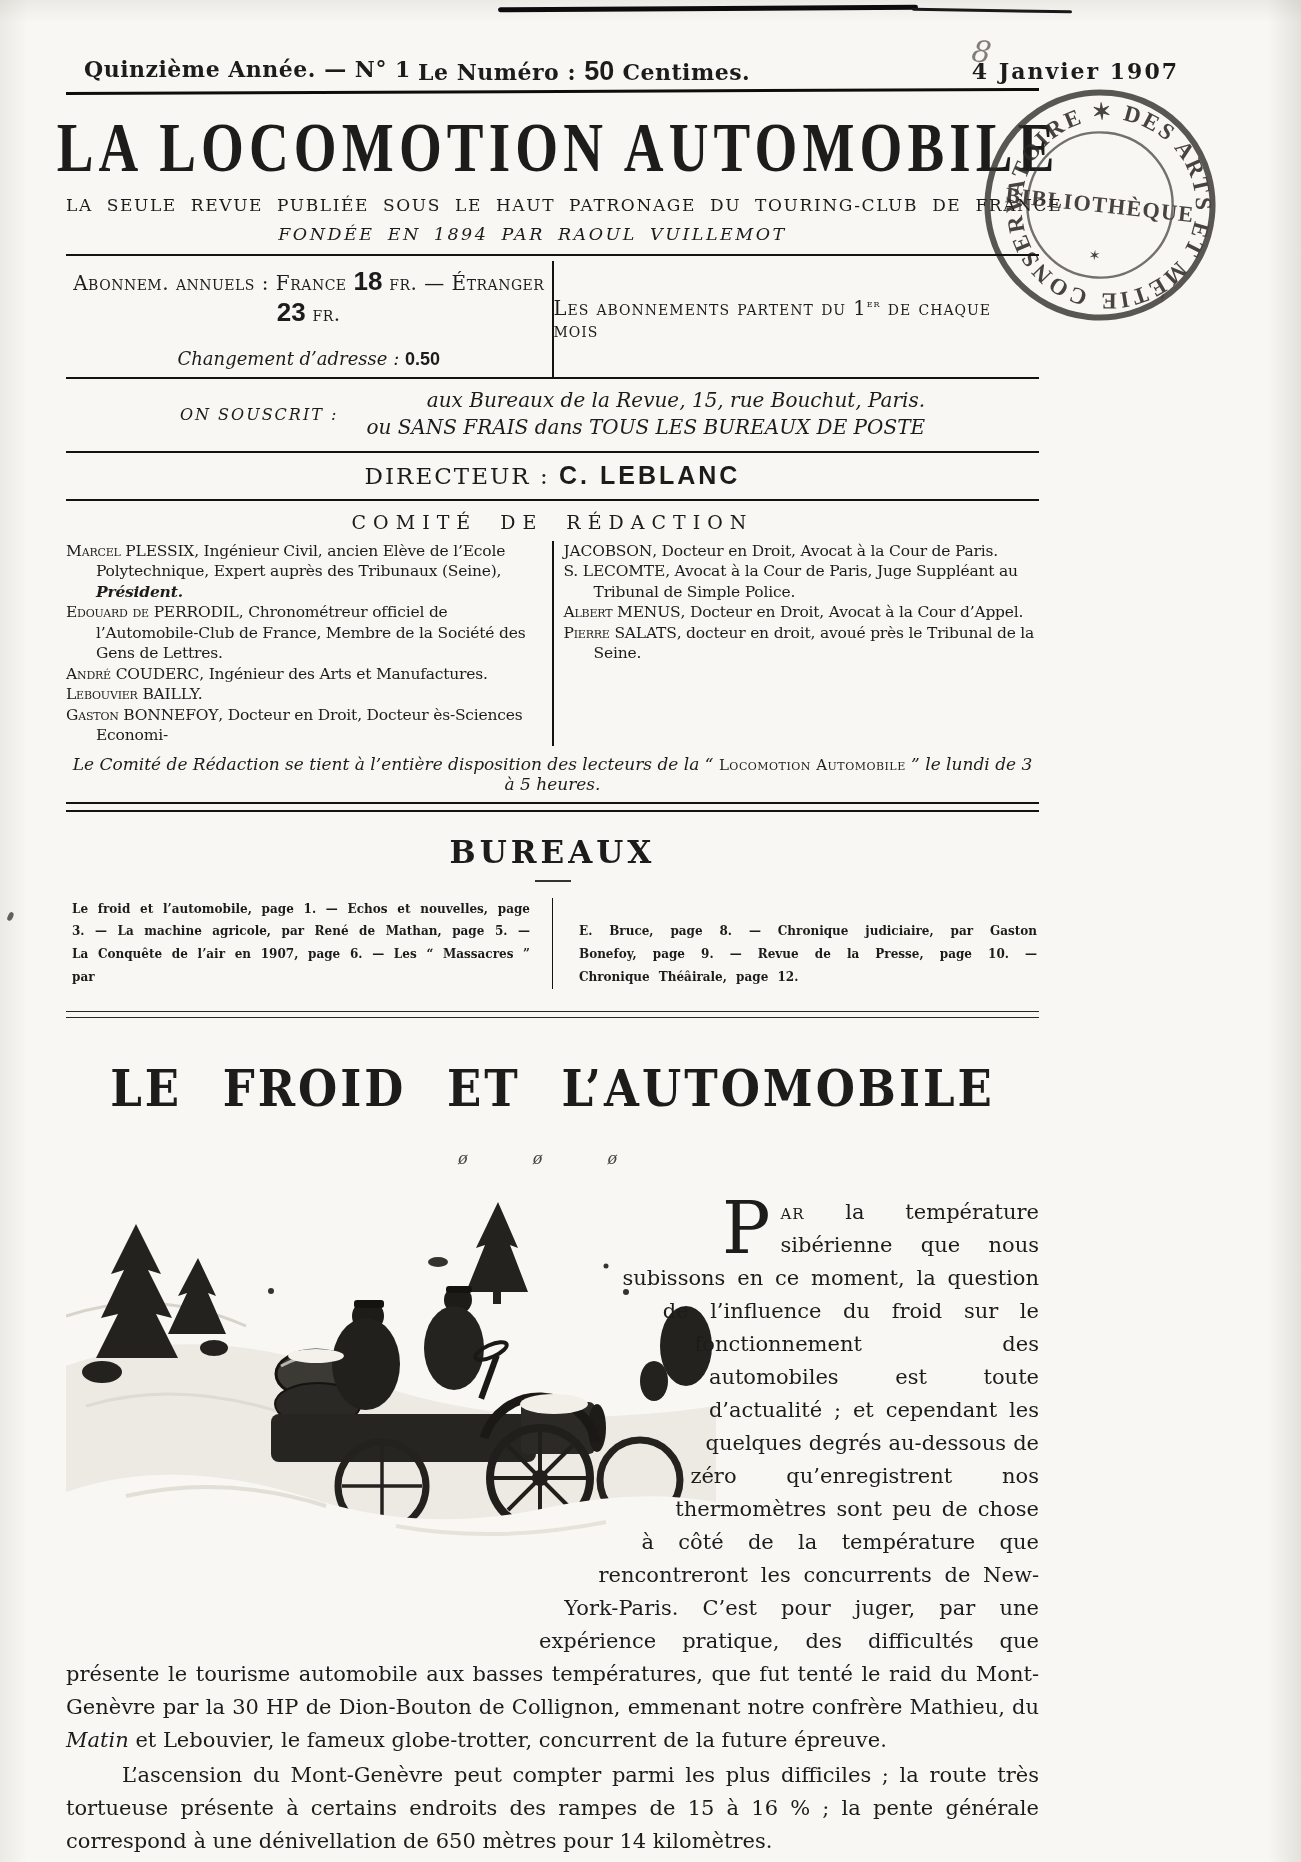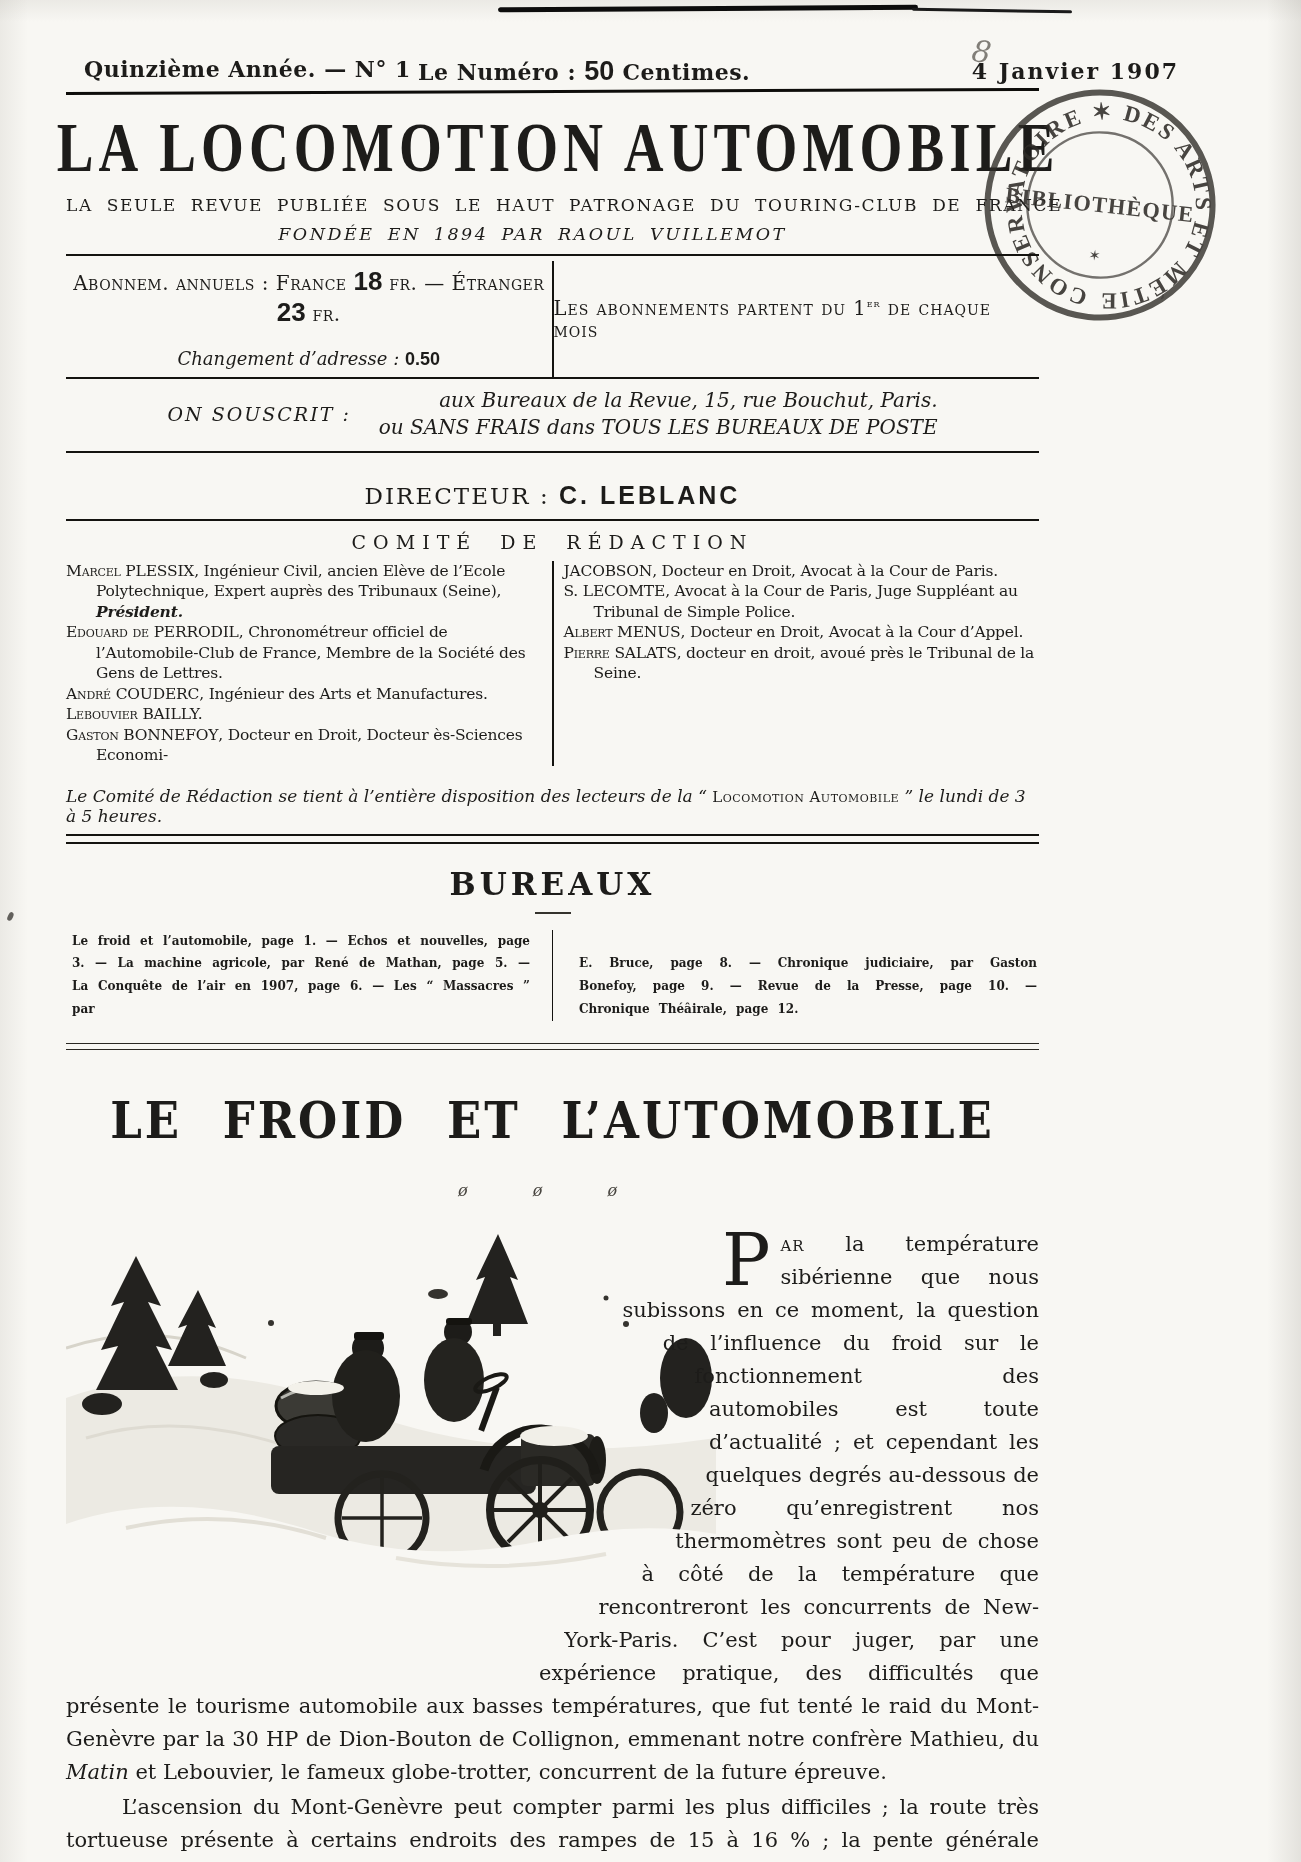--- a/index.html
+++ b/index.html
@@ -56,38 +56,38 @@
   .subrow .right{width:50%;display:flex;align-items:center;justify-content:center;}
   .abo-line1{font-size:20px;font-variant:small-caps;letter-spacing:.5px;}
   .abo-line1 b{font-family:"Liberation Sans",sans-serif;font-size:26px;font-variant:normal;letter-spacing:0;}
   .abo-line2{font-style:italic;font-size:18px;margin-top:20px;}
   .abo-line2 b{font-family:"Liberation Sans",sans-serif;font-style:normal;font-size:18px;}
   .abo-right{font-variant:small-caps;font-size:19.5px;letter-spacing:1px;}
   .abo-right sup{font-size:12px;}
 
   
   .souscrit{display:flex;justify-content:center;align-items:center;padding:8px 0 10px;font-style:italic;}
-  .souscrit .label{font-size:19px;letter-spacing:2px;margin-right:28px;}
+  .souscrit .label{font-size:16px;letter-spacing:2px;margin-right:28px;}
   .souscrit .lines{font-size:20px;line-height:1.35;text-align:right;}
 
   
-  .director{text-align:center;padding:8px 0 9px;font-size:23px;letter-spacing:2px;margin-top:20px;}
+  .director{text-align:center;padding:8px 0 9px;font-size:23px;letter-spacing:2px;}
   .director .name{font-family:"Liberation Sans",sans-serif;font-weight:bold;font-size:25px;letter-spacing:3px;}
 
   
   .committee-heading{text-align:center;font-size:19px;letter-spacing:7px;word-spacing:10px;padding:10px 0 8px;}
   .committee{display:flex;font-size:15.5px;line-height:1.32;letter-spacing:-.2px;}
   .committee .col{width:50%;}
   .committee .col.right{border-left:2px solid #14130f;padding-left:10px;}
   .committee .col.left{padding-right:10px;}
   .entry{padding-left:30px;text-indent:-30px;}
   .entry.cont{text-indent:36px;padding-left:0;}
   .entry .nm{font-variant:small-caps;}
   .entry .it{font-style:italic;font-weight:bold;}
-  .committee-footnote{text-align:left;font-style:italic;font-size:17px;margin-top:20px;}
+  .committee-footnote{text-align:center;font-style:italic;font-size:17px;margin-top:8px;}
   .committee-footnote .nm{font-variant:small-caps;font-style:normal;font-size:15px;letter-spacing:.5px;}
 
   
   .sommaire-heading{text-align:center;font-weight:bold;font-size:31px;letter-spacing:4px;margin-top:22px;}
   .sommaire-dash{width:36px;height:2px;background:#35332d;margin:10px auto 0;}
   .sommaire{display:flex;margin-top:16px;font-weight:bold;font-size:12px;line-height:1.9;word-spacing:5px;text-align:justify;align-items:flex-end;}
   .sommaire .col{width:50%;}
   .sommaire .col.left{padding:0 22px 0 6px;border-right:1.5px solid #14130f;}
   .sommaire .col.right{padding:0 2px 0 26px;}
   .sommaire-gap{height:22px;}

